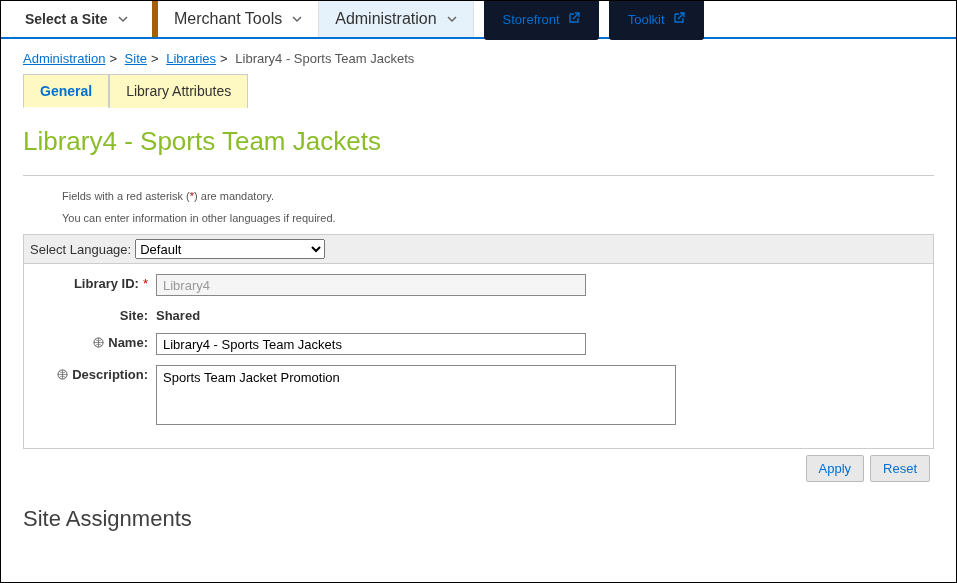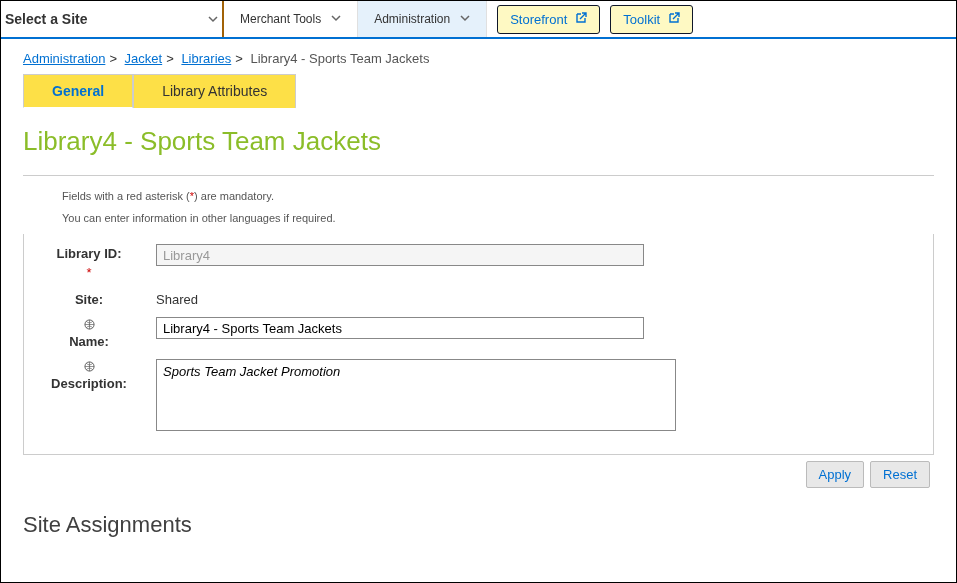--- a/index.html
+++ b/index.html
@@ -1,59 +1,59 @@
 <!DOCTYPE html>
 <html><head>
   <meta charset="utf-8">
   <style>
     * { box-sizing: border-box; margin: 0; padding: 0; }
     body { font-family: Arial, Helvetica, sans-serif; font-size: 13px; color: #333; background: #fff; border: 1px solid #000; width: 957px; height: 583px; overflow: hidden; }
     
     .topbar { display: flex; align-items: stretch; border-bottom: 2px solid #0070d2; height: 38px; }
-    .site-selector { display: flex; align-items: center; justify-content: space-between; padding: 0 4px; border-right: 2px solid #a16207; width: 223px; cursor: pointer; }
+    .site-selector { display: flex; align-items: center; justify-content: space-between; padding: 0 24px; border-right: 6px solid #a16207; width: 157px; cursor: pointer; }
     .site-selector-label { font-weight: bold; font-size: 14px; }
-    .nav-item { display: flex; align-items: center; padding: 0 16px; border-right: 1px solid #e0e0e0; cursor: pointer; font-size: 12px; gap: 10px; }
+    .nav-item { display: flex; align-items: center; padding: 0 16px; border-right: 1px solid #e0e0e0; cursor: pointer; font-size: 16px; gap: 10px; }
     .nav-item.active { background: #e5f1fb; }
     .nav-btns { display: flex; align-items: center; gap: 10px; padding: 0 10px; }
-    .link-btn { display: flex; align-items: center; gap: 8px; border: 1px solid #0f172a; border-radius: 3px; padding: 6px 12px; color: #0070d2; cursor: pointer; background: #fef9c3; font-size: 13px; }
+    .link-btn { display: flex; align-items: center; gap: 8px; border: 7px solid #0f172a; border-radius: 3px; padding: 6px 12px; color: #0070d2; cursor: pointer; background: #0f172a; font-size: 13px; }
     .chevron { display: inline-block; }
     .chevron svg { width: 10px; height: 10px; }
     .ext-icon svg { width: 12px; height: 12px; }
 
     .content { padding: 12px 22px; }
     .breadcrumb { font-size: 13px; margin-bottom: 8px; }
     .breadcrumb a { color: #0070d2; text-decoration: underline; cursor: pointer; }
     .breadcrumb .sep { margin: 0 4px; color: #333; }
     .breadcrumb .current { color: #555; }
 
     .tabs { display: flex; margin-bottom: 18px; }
-    .tab { padding: 8px 28px; border: 1px solid #ccc; border-bottom: none; cursor: pointer; font-size: 14px; background: #fde047; }
+    .tab { padding: 8px 16px; border: 1px solid #ccc; border-bottom: none; cursor: pointer; font-size: 14px; background: #fef9c3; }
     .tab.active { color: #0070d2; font-weight: bold; border-bottom: 1px solid #fff; position: relative; }
 
     h1.page-title { color: #8bbd29; font-size: 26px; font-weight: normal; margin-bottom: 18px; }
     h2.section-title { color: #404040; font-size: 22px; font-weight: normal; margin-top: 18px; }
 
     .hr { border: none; border-top: 1px solid #ccc; margin-bottom: 14px; }
 
     .helptext { font-size: 11px; color: #555; margin-bottom: 10px; margin-left: 39px; }
     .helptext .red { color: #c00; }
     .helptext strong { font-weight: bold; color: #333; }
 
     .lang-bar { background: #eee; border: 1px solid #ccc; padding: 4px 6px; display: flex; align-items: center; gap: 4px; font-size: 13px; }
     .lang-bar select { width: 190px; font-size: 13px; height: 20px; }
 
     .form-table { border: 1px solid #ccc; border-top: none; padding: 10px 6px 10px 6px; }
     .form-row { display: flex; align-items: flex-start; margin-bottom: 10px; }
-    .form-label-cell { width: 126px; text-align: right; padding-right: 8px; display: flex; align-items: center; justify-content: flex-end; gap: 4px; font-weight: bold; font-size: 13px; padding-top: 2px; flex-direction: column; }
+    .form-label-cell { width: 126px; text-align: right; padding-right: 8px; display: flex; align-items: center; justify-content: flex-end; gap: 4px; font-weight: bold; font-size: 13px; padding-top: 2px; }
     .form-label-cell .red { color: #c00; font-weight: normal; }
     .form-input-cell { flex: 0 0 auto; }
-    .form-input-cell input[type="text"] { width: 488px; height: 22px; padding: 2px 6px; font-size: 13px; border: 1px solid #888; }
+    .form-input-cell input[type="text"] { width: 430px; height: 22px; padding: 2px 6px; font-size: 13px; border: 1px solid #888; }
     .form-input-cell input[disabled] { background: #f5f5f5; color: #999; }
-    .form-input-cell textarea { width: 520px; height: 72px; padding: 4px 6px; font-size: 13px; border: 1px solid #888; resize: none; font-family: Arial, Helvetica, sans-serif; font-style: italic; }
-    .form-value { font-weight: normal; font-size: 13px; padding-top: 2px; }
+    .form-input-cell textarea { width: 520px; height: 60px; padding: 4px 6px; font-size: 13px; border: 1px solid #888; resize: none; font-family: Arial, Helvetica, sans-serif; }
+    .form-value { font-weight: bold; font-size: 13px; padding-top: 2px; }
     .globe { width: 11px; height: 11px; }
 
     .btn-bar { display: flex; justify-content: flex-end; gap: 6px; padding: 6px 4px; }
     .btn { background: #e8e8e8; border: 1px solid #bbb; border-radius: 2px; padding: 5px 12px; color: #0070d2; cursor: pointer; font-size: 13px; }
   </style>
 </head>
 <body>
 
 <div class="topbar">
   <div class="site-selector">
@@ -97,39 +97,45 @@
           </svg>
       </span>
     </div>
   </div>
 </div>
 
 <div class="content">
 
   <div class="breadcrumb">
     <a>Administration</a><span class="sep">&gt;</span>
-    <a>Jacket</a><span class="sep">&gt;</span>
+    <a>Site</a><span class="sep">&gt;</span>
     <a>Libraries</a><span class="sep">&gt;</span>
     <span class="current">Library4 - Sports Team Jackets</span>
   </div>
 
   <div class="tabs">
     <div class="tab active">General</div>
     <div class="tab">Library Attributes</div>
   </div>
 
   <h1 class="page-title">Library4 - Sports Team Jackets</h1>
 
   <hr class="hr">
 
   <div class="helptext">
     <span>Fields with a red asterisk (</span><span class="red">*</span><span>) are mandatory.</span>
   </div>
   <div class="helptext">You can enter information in other languages if required.</div>
 
+  <div class="lang-bar">
+    <span>Select Language:</span>
+    <select>
+      <option>Default</option>
+    </select>
+  </div>
 
   <div class="form-table">
 
     <div class="form-row">
       <div class="form-label-cell">
         <span>Library ID:</span>
           <span class="red">*</span>
       </div>
       <div class="form-input-cell">
         <input type="text" disabled="" value="Library4" style="">

